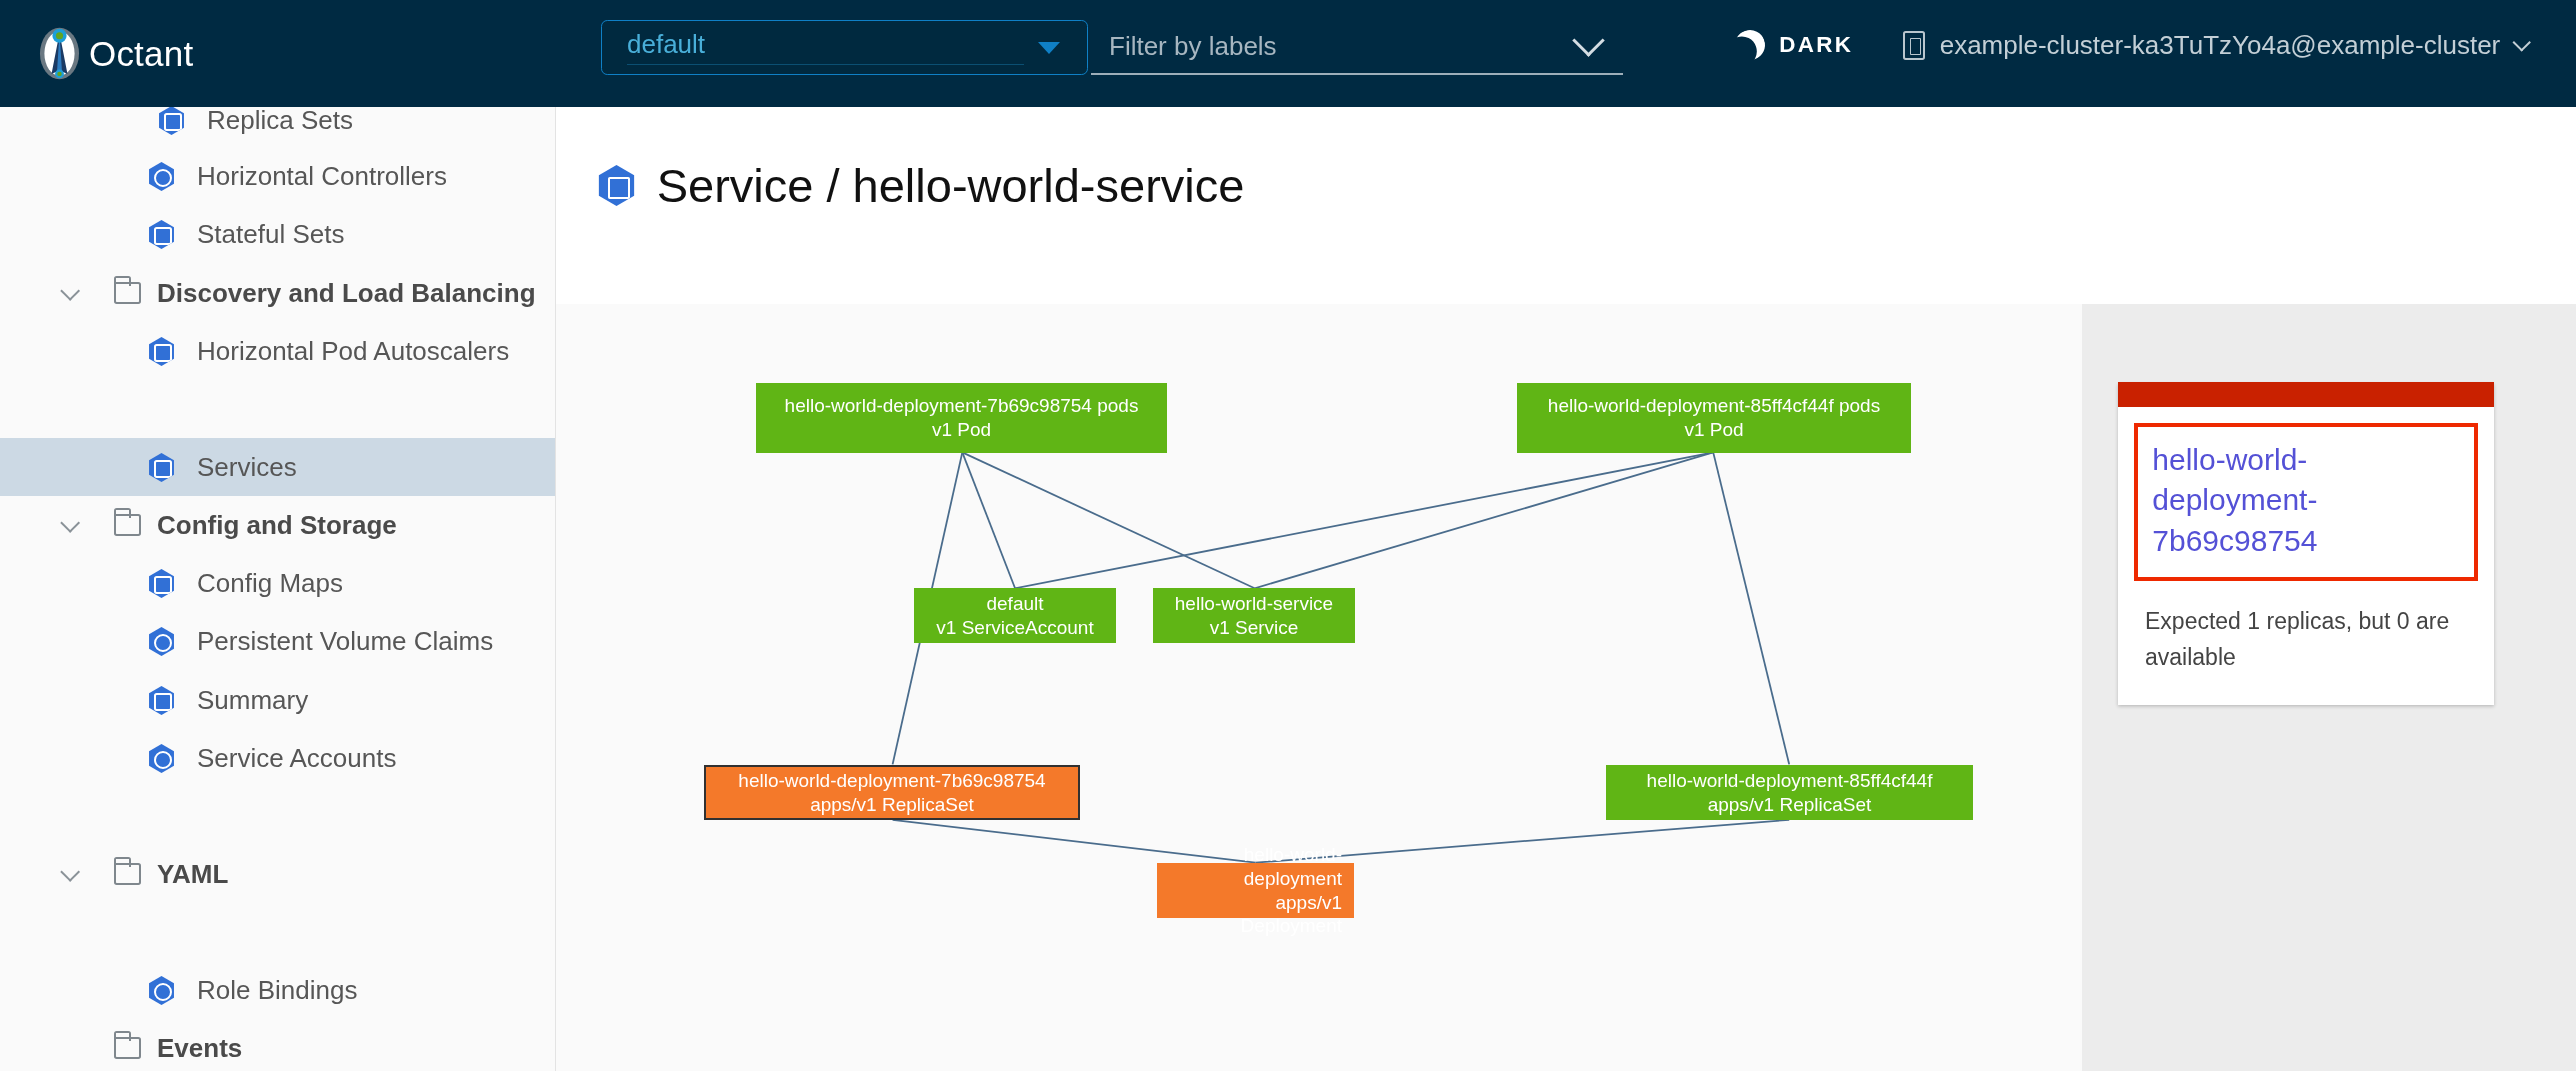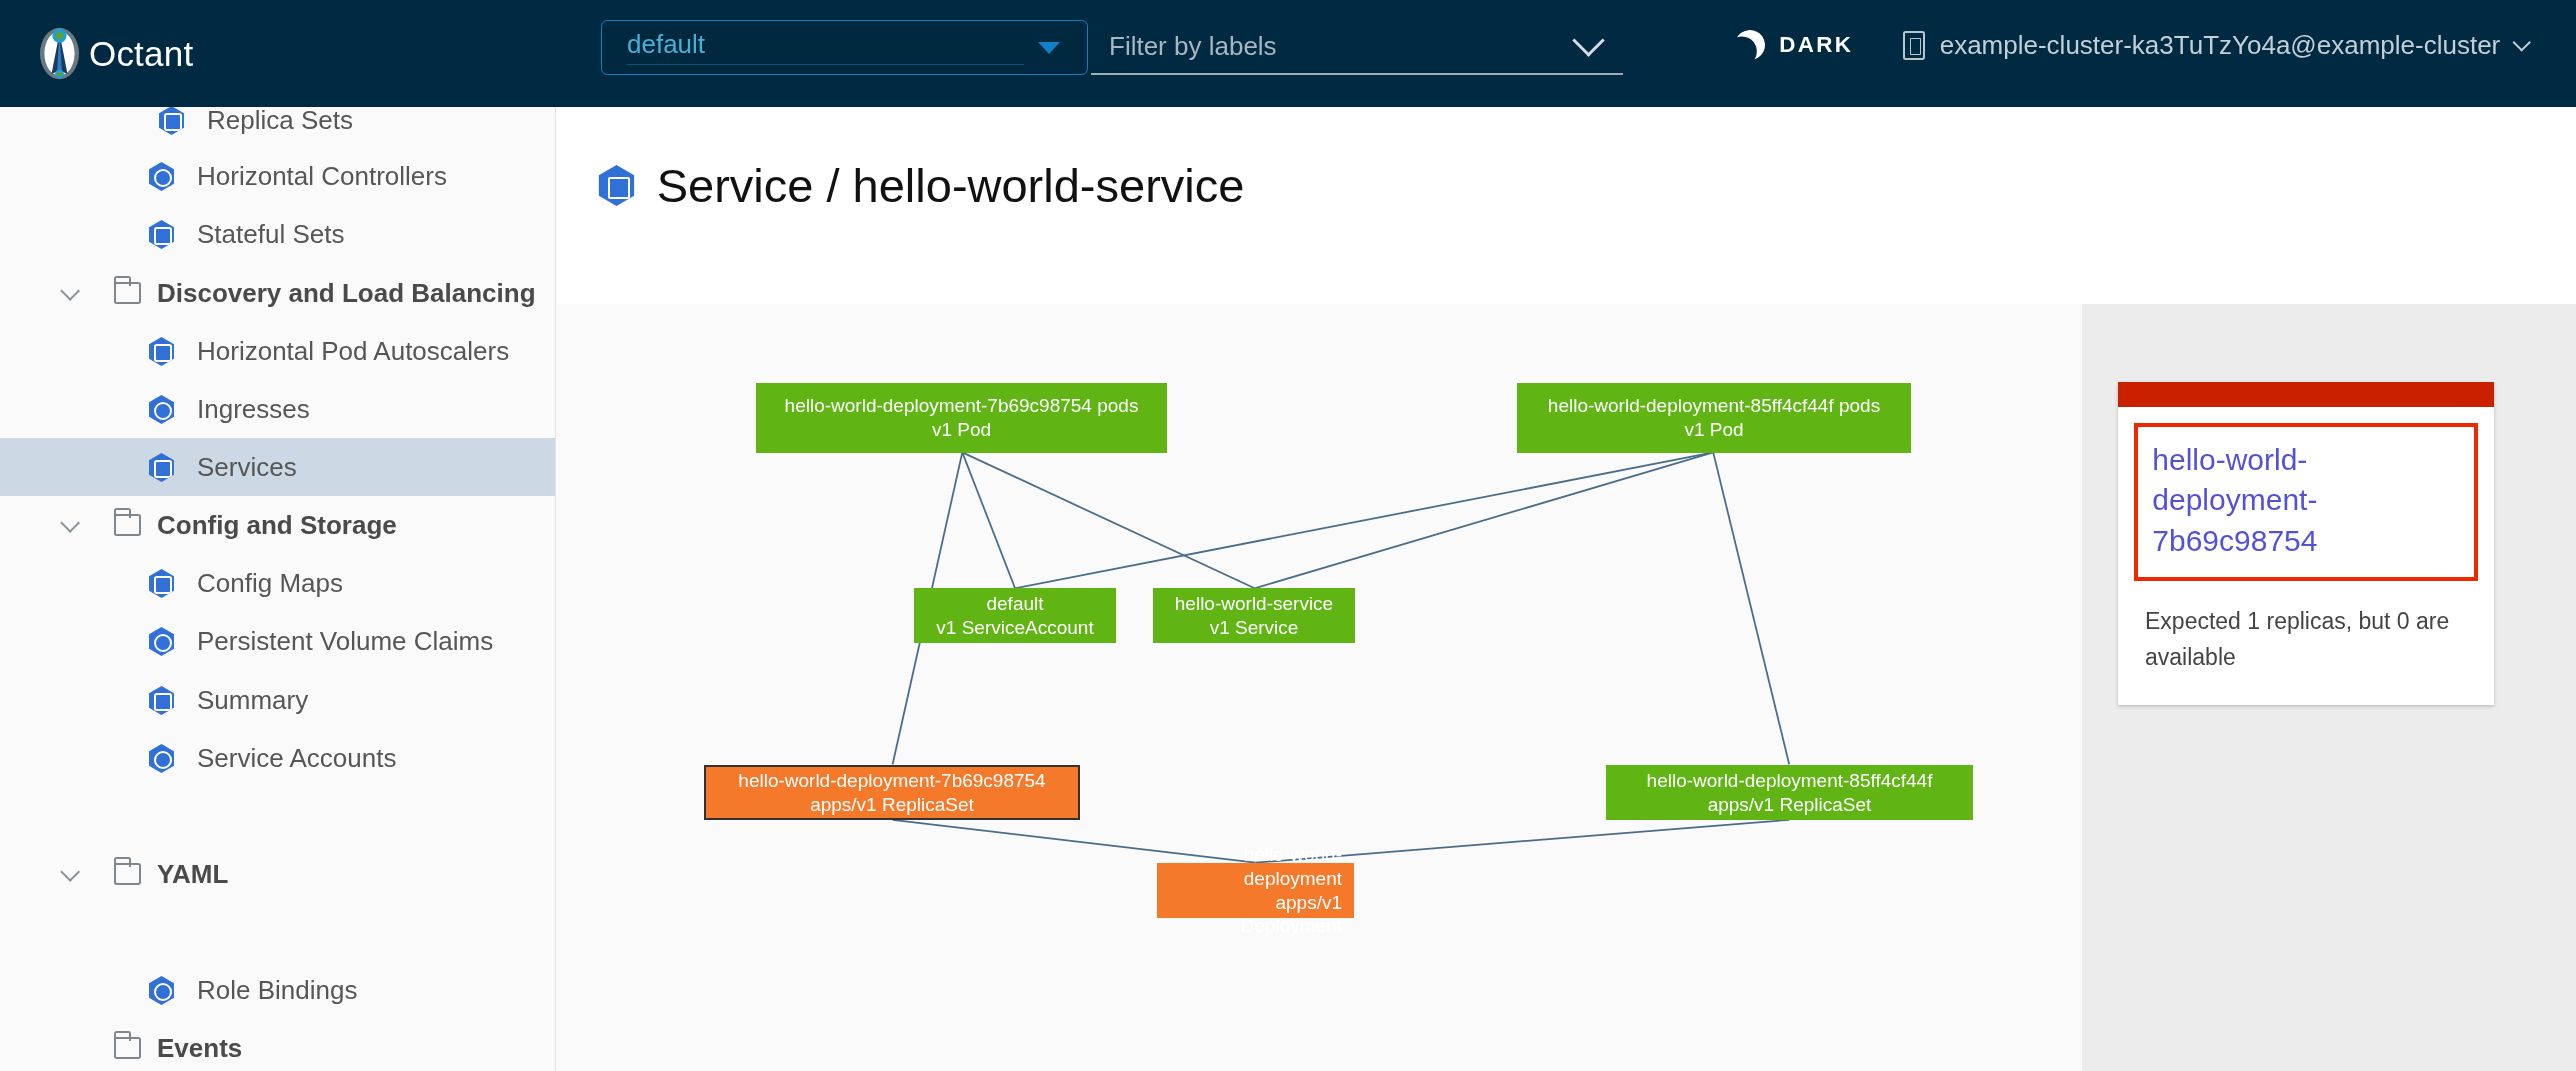--- a/index.html
+++ b/index.html
@@ -239,24 +239,20 @@
       <div class="nav-label-item">Stateful Sets</div>
     </div>
     <div class="nav-row" style="top: 157px; position: absolute; left: 0px; width: 555px;">
       <div class="nav-caret"></div>
       <div class="folder-icon"></div>
       <div class="nav-label-group">Discovery and Load Balancing</div>
     </div>
     <div class="nav-row" style="top: 215px; position: absolute; left: 0px; width: 555px;">
       <div class="k8s-icon"></div>
       <div class="nav-label-item">Horizontal Pod Autoscalers</div>
-    </div>
-    <div class="nav-row" style="top: 273px; position: absolute; left: 0px; width: 555px;">
-      <div class="k8s-icon round"></div>
-      <div class="nav-label-item">Ingresses</div>
     </div>
     <div class="nav-row active" style="top: 331px; position: absolute; left: 0px; width: 555px;">
       <div class="k8s-icon"></div>
       <div class="nav-label-item">Services</div>
     </div>
     <div class="nav-row" style="top: 389px; position: absolute; left: 0px; width: 555px;">
       <div class="nav-caret"></div>
       <div class="folder-icon"></div>
       <div class="nav-label-group">Config and Storage</div>
     </div>

